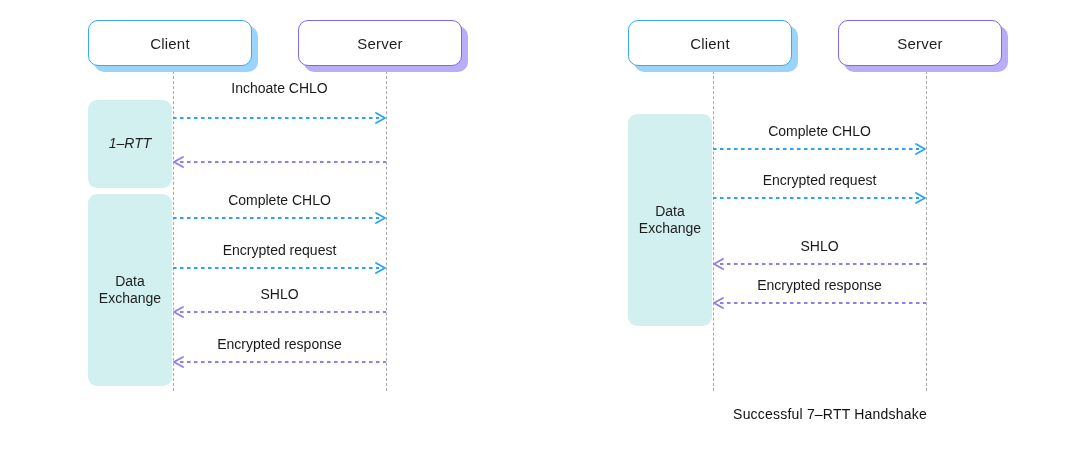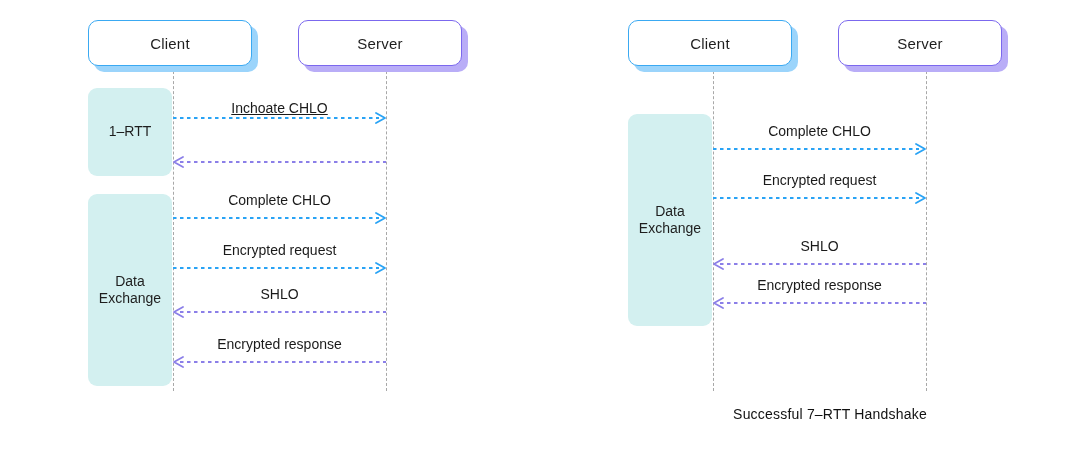--- a/index.html
+++ b/index.html
@@ -117,29 +117,29 @@
     </div>
 
     <div class="actor-shadow server" style="left:264px; top:26px;"></div>
     <div class="actor server" style="left:258px; top:20px;">
       <span>Server</span>
     </div>
 
     <div class="lifeline" style="left:133px; top:66px; height:325px;"></div>
     <div class="lifeline" style="left:346px; top:66px; height:325px;"></div>
 
-    <div class="phase" style="left:48px; top:88px; width:84px; height:88px;">
+    <div class="phase" style="left:48px; top:100px; width:84px; height:88px;font-style:italic;">
       <span>1–RTT</span>
     </div>
     <div class="phase" style="left:48px; top:194px; width:84px; height:192px;">
       <span>Data
 Exchange</span>
     </div>
 
-    <div class="msg-label" style="left:133px; top:100px; width:213px;text-decoration:underline;">Inchoate CHLO</div>
+    <div class="msg-label" style="left:133px; top:80px; width:213px;">Inchoate CHLO</div>
     <div class="msg" style="left:133px; top:112px;">
       <svg width="213" height="12" viewBox="0 0 213 12">
         <line x1="0" y1="6" x2="206" y2="6" stroke="#29a3f5" stroke-width="1.8" stroke-dasharray="3.5 3.5"></line>
         <polyline points="203,1 212,6 203,11" fill="none" stroke="#29a3f5" stroke-width="1.8" stroke-linecap="round" stroke-linejoin="round"></polyline>
       </svg>
     </div>
 
     <div class="msg" style="left:133px; top:156px;">
       <svg width="213" height="12" viewBox="0 0 213 12">
         <line x1="7" y1="6" x2="213" y2="6" stroke="#8b7fe8" stroke-width="1.8" stroke-dasharray="3.5 3.5"></line>

